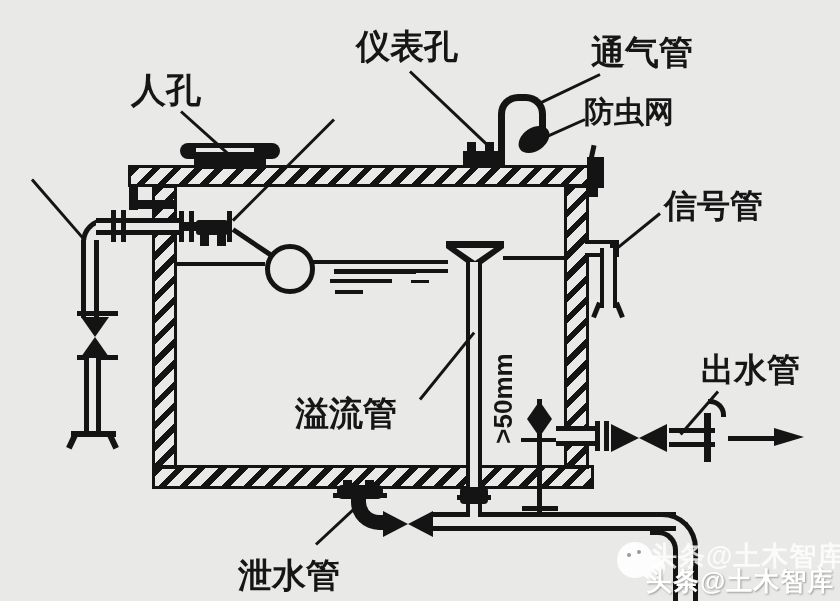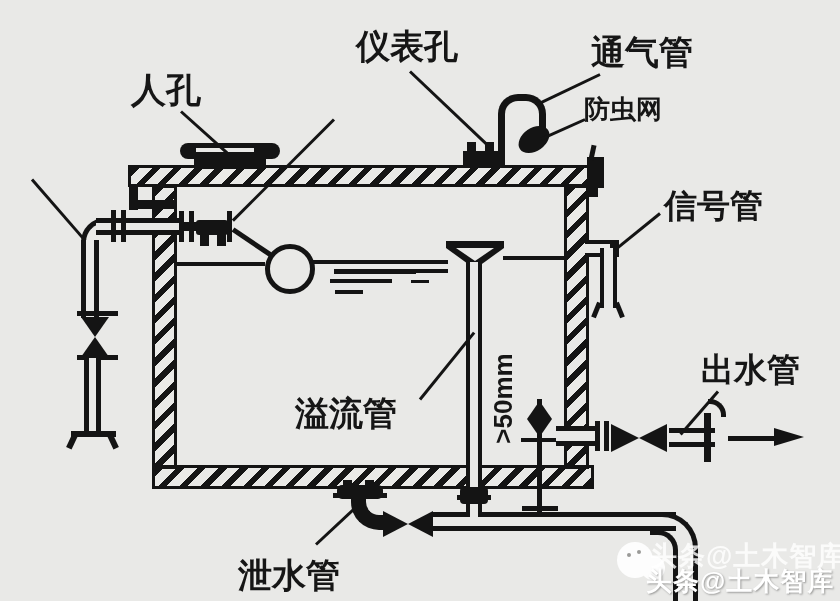--- a/index.html
+++ b/index.html
@@ -133,21 +133,21 @@
   <div class="leader" style="left:585px;top:118px;width:48px;transform:rotate(156deg);"></div>
   <div class="leader" style="left:32px;top:178px;width:80px;transform:rotate(49deg);"></div>
   <div class="leader" style="left:660px;top:212px;width:57px;transform:rotate(141deg);"></div>
   <div class="leader" style="left:718px;top:390px;width:57px;transform:rotate(131deg);"></div>
   <div class="leader" style="left:420px;top:398px;width:86px;transform:rotate(-51deg);"></div>
   <div class="leader" style="left:316px;top:543px;width:57px;transform:rotate(-43deg);"></div>
 
   <div class="lbl" style="left:131px;top:67px;font-size:35px;text-align:center;">人孔</div>
   <div class="lbl" style="left:356px;top:24px;font-size:34px;">仪表孔</div>
   <div class="lbl" style="left:563px;top:30px;font-size:34px;margin-left:28px;">通气管</div>
-  <div class="lbl" style="left:584px;top:92px;font-size:26px;">防虫网</div>
+  <div class="lbl" style="left:584px;top:92px;font-size:30px;">防虫网</div>
   <div class="lbl" style="left:701px;top:348px;font-size:33px;">出水管</div>
   <div class="lbl" style="left:664px;top:184px;font-size:33px;">信号管</div>
   <div class="lbl" style="left:238px;top:553px;font-size:34px;">泄水管</div>
   <div class="lbl" style="left:295px;top:391px;font-size:34px;">溢流管</div>
   <div class="lbl" style="left:443px;top:383px;width:120px;font-size:26px;text-align:center;transform:rotate(-90deg);">&gt;50mm</div>
 
   <div class="circle" style="left:617px;top:542px;width:36px;height:36px;background:#fdfdfd;z-index:10;"></div>
   <div class="circle" style="left:641px;top:556px;width:24px;height:24px;background:#fdfdfd;z-index:10;"></div>
   <div class="circle" style="left:627px;top:553px;width:4px;height:4px;background:#9a9a98;z-index:11;"></div>
   <div class="circle" style="left:637px;top:550px;width:4px;height:4px;background:#9a9a98;z-index:11;"></div>

